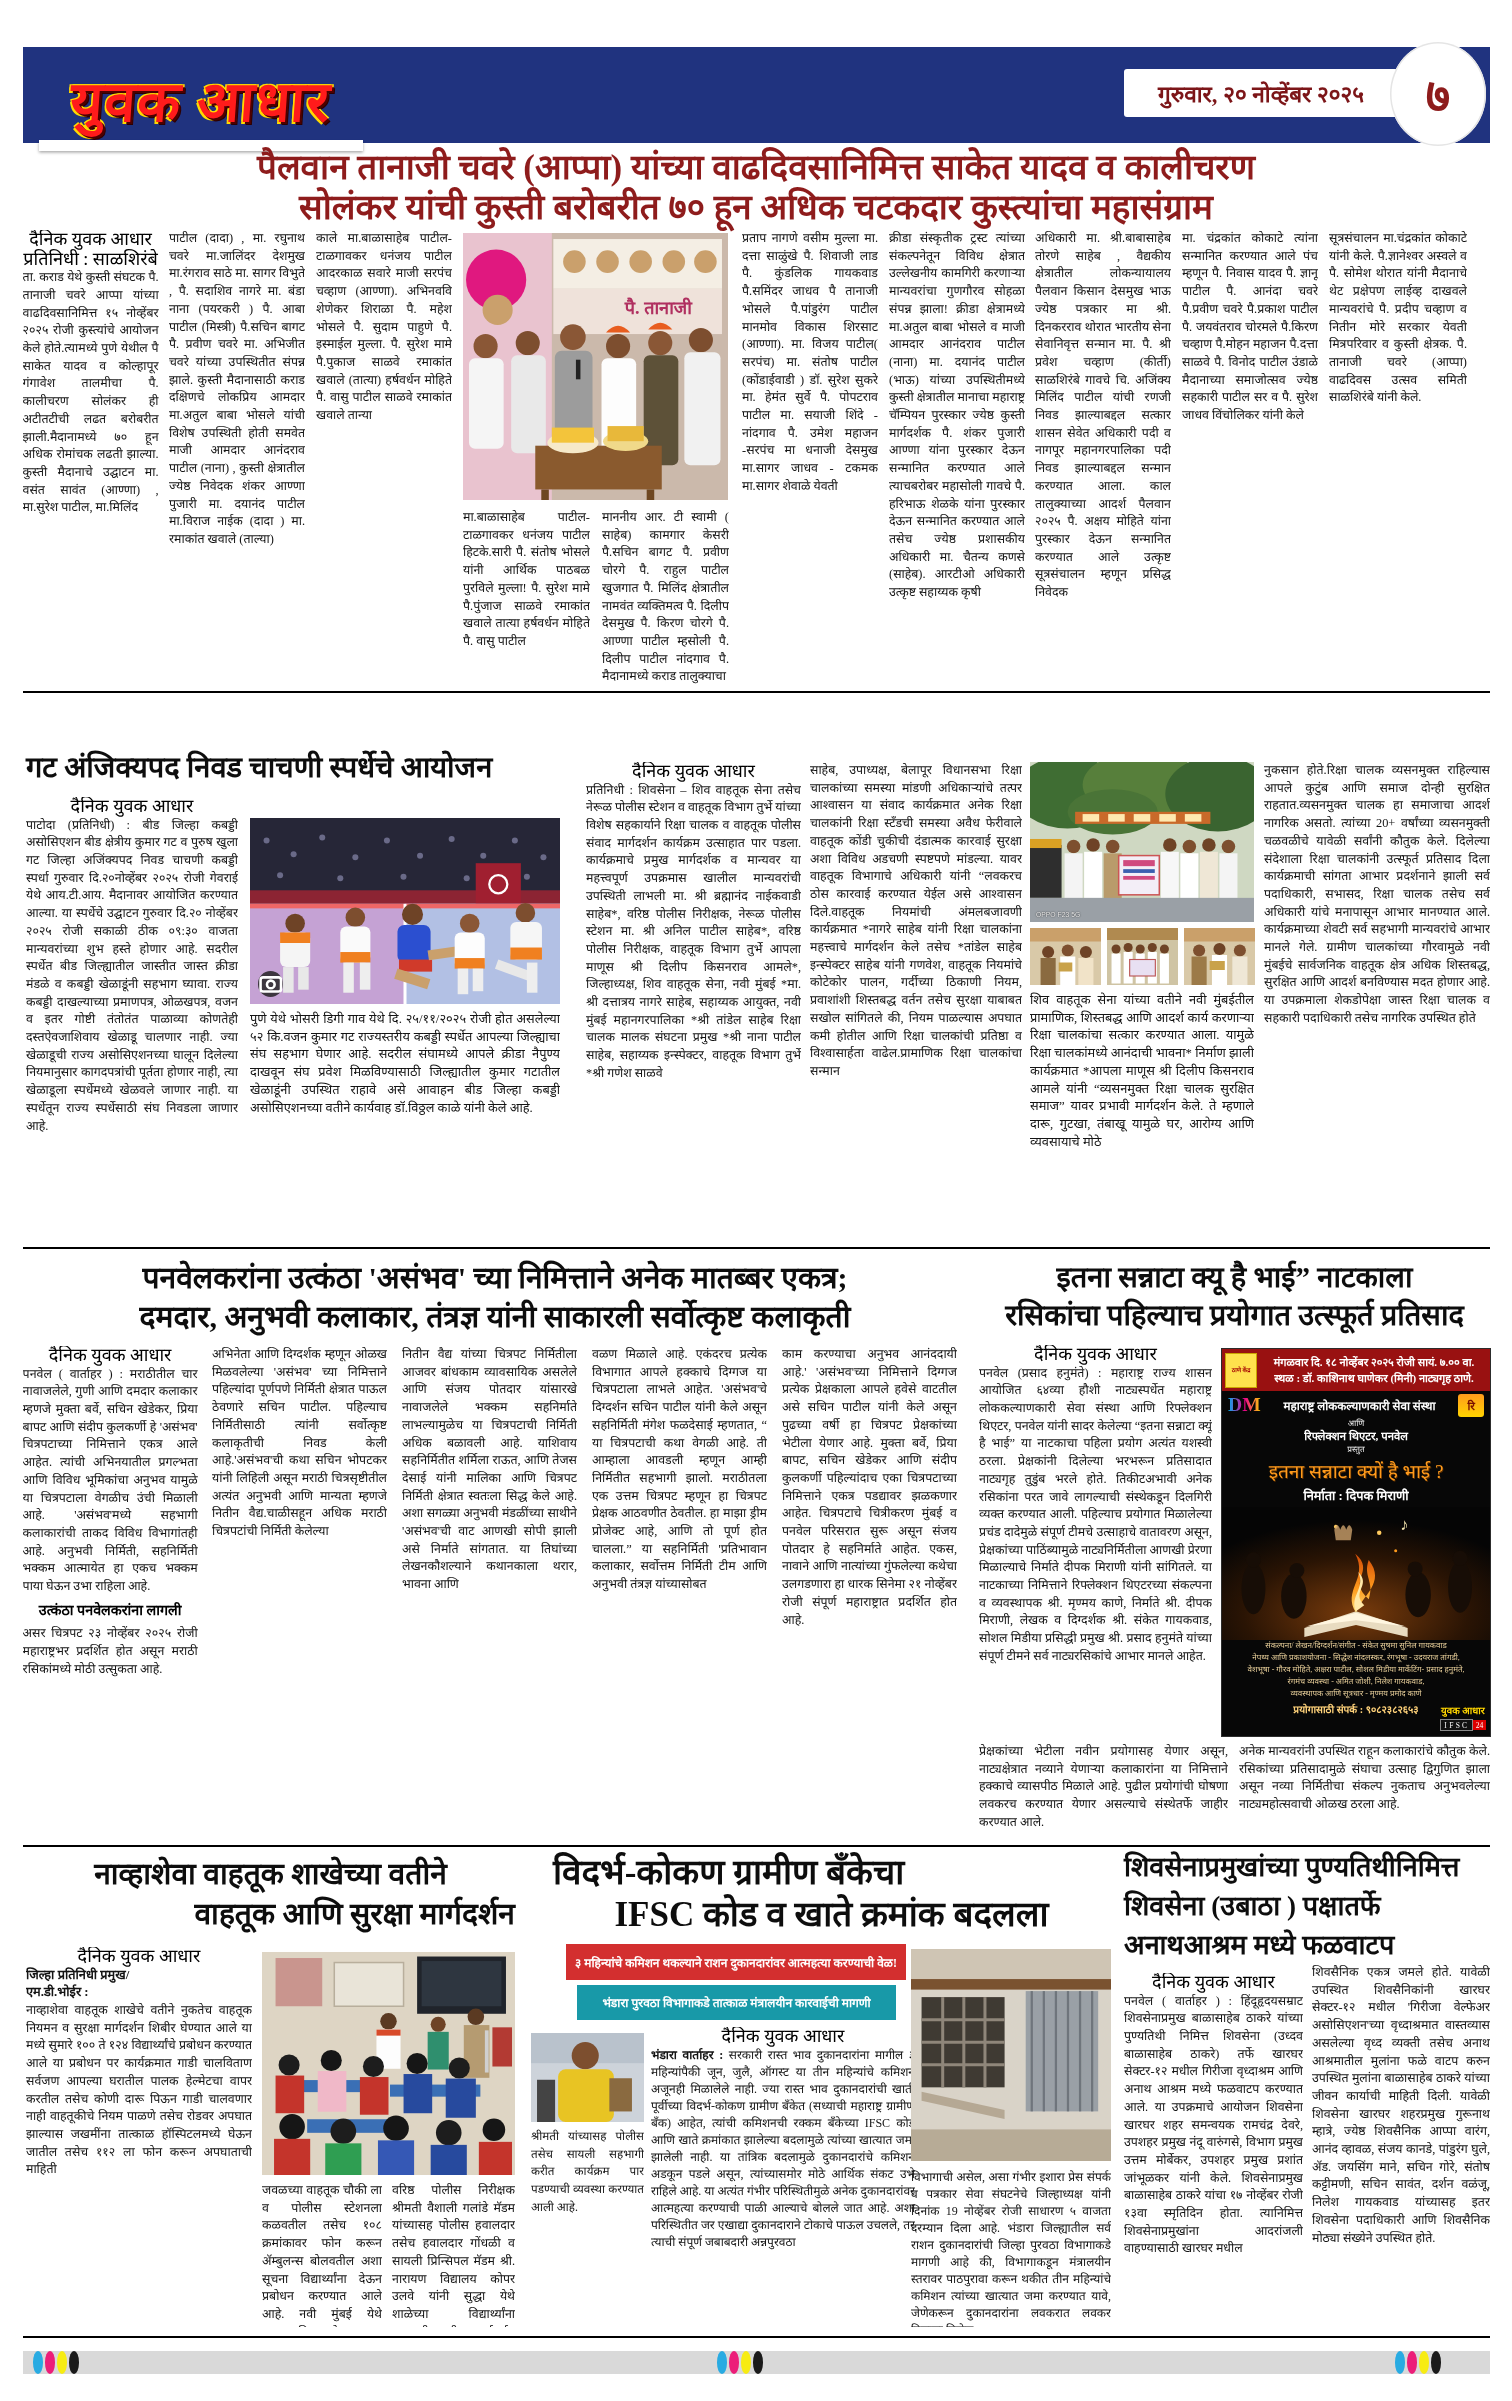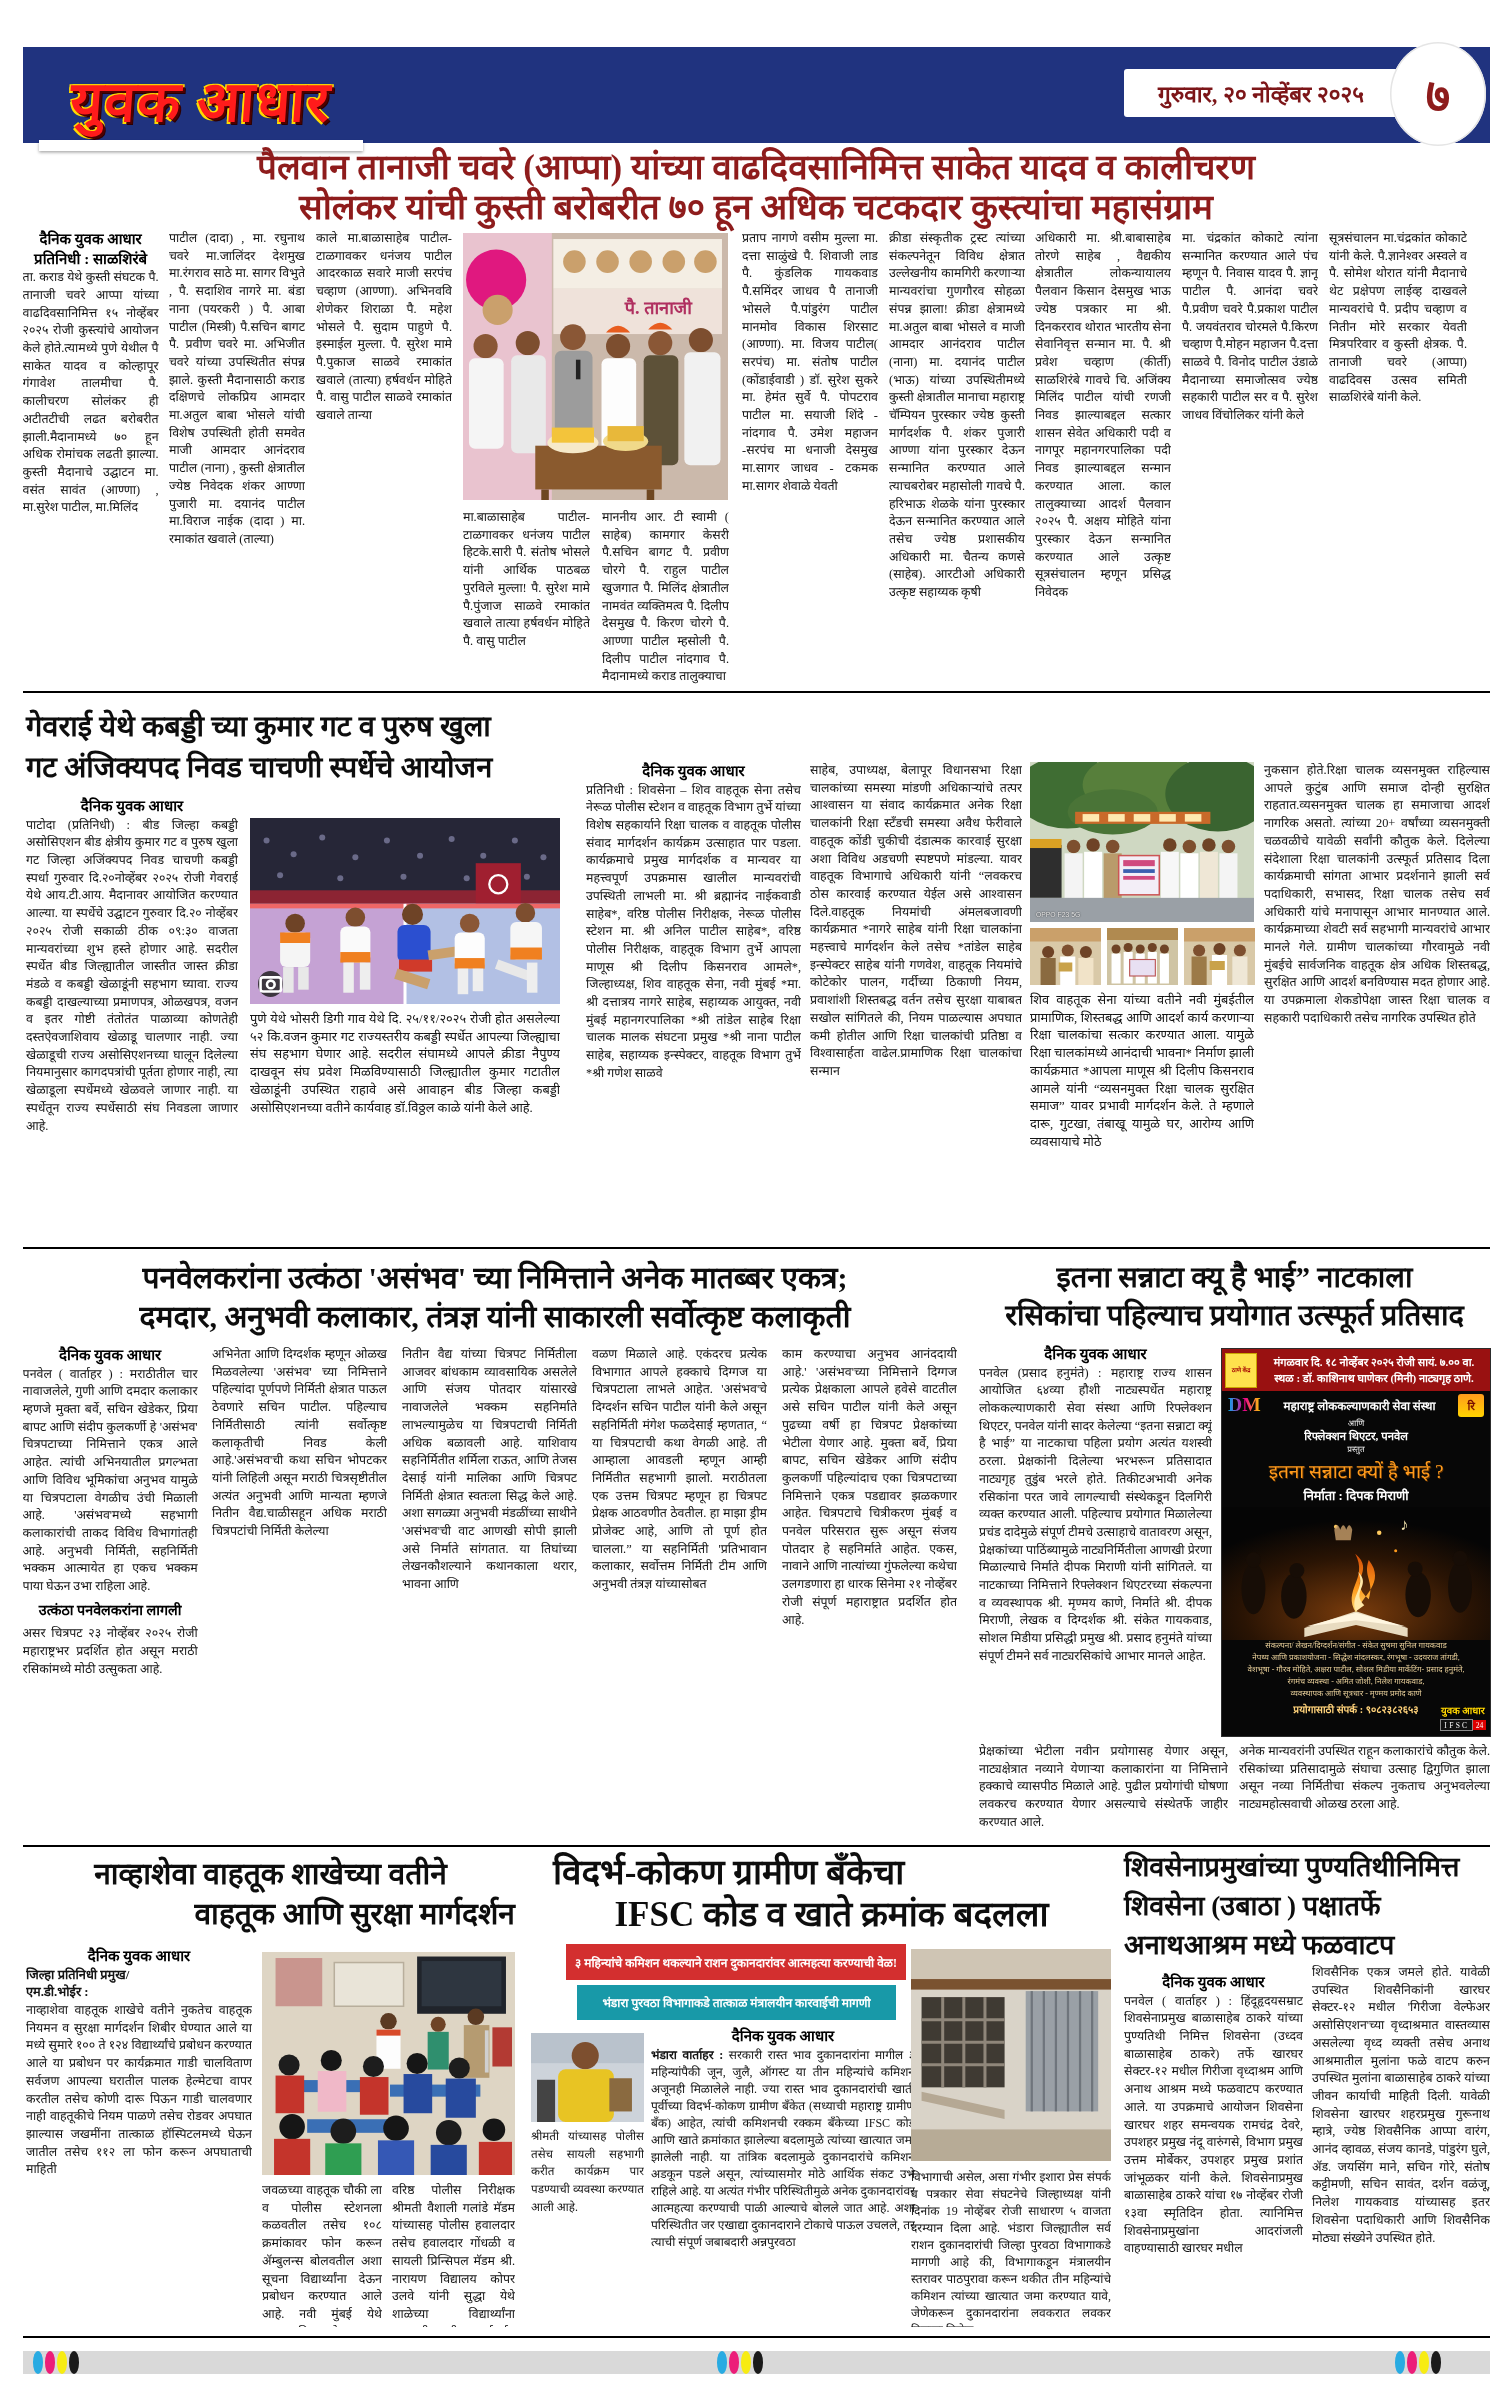--- a/index.html
+++ b/index.html
@@ -16,21 +16,21 @@
   .date-box{position:absolute;left:1124px;top:69px;width:274px;height:48px;background:#fff;border-radius:3px;
             display:flex;align-items:center;justify-content:center;font-size:22.6px;font-weight:bold;color:#7c1518}
   .page-circle{position:absolute;left:1390px;top:42px;width:96px;height:104px;background:#fff;border-radius:50%;
                display:flex;align-items:center;justify-content:center;font-size:47px;font-weight:bold;color:#8e1c1c;
                box-shadow:0 0 0 1.5px #e5e5e5 inset}
   
   .hl{position:absolute;text-align:center;font-weight:bold;color:#8e1c1c;line-height:1.15}
   .hl-black{position:absolute;font-weight:bold;color:#0d0d0d;line-height:1.25}
   
   .col{position:absolute;overflow:hidden;text-align:justify;font-size:12.4px;line-height:17.7px;color:#141414}
-  .credit{font-weight:bold;text-align:center;font-size:15px;line-height:19.6px;color:#000}
+  .credit{font-weight:normal;text-align:center;font-size:18px;line-height:19.6px;color:#000}
   .byline{font-weight:bold}
   .inset{font-weight:bold;text-align:center;font-size:14.3px;padding:6px 0;color:#000}
   .photo{position:absolute;overflow:hidden;background:#ccc}
   .photo svg{display:block;width:100%;height:100%}
   .caption{font-size:12.8px}
   
   .banner{position:absolute;display:flex;align-items:center;justify-content:center;color:#fff;font-weight:bold;white-space:nowrap;overflow:hidden}
   
   .poster{position:absolute;background:#070707;border:1.5px solid #2c2c2c;overflow:hidden}
   .poster-red{background:#991111;color:#fff;font-weight:bold;text-align:center;font-size:11px;line-height:16.6px;padding:4.5px 3px 4.5px 39px;position:relative}
@@ -122,21 +122,20 @@
   <div class="col" style="left:602px;top:509px;width:127px;height:178px">माननीय आर. टी स्वामी ( साहेब) कामगार केसरी  पै.सचिन बागट पै. प्रवीण चोरगे पै. राहुल पाटील खुजगात पै. मिलिंद क्षेत्रातील नामवंत व्यक्तिमत्व पै. दिलीप देसमुख पै. किरण चोरगे पै. आण्णा पाटील म्हसोली पै. दिलीप पाटील नांदगाव पै. मैदानामध्ये कराड तालुक्याचा</div>
 
   <div class="col" style="left:742px;top:230px;width:136px;height:456px">प्रताप नागणे  वसीम मुल्ला मा. दत्ता साळुंखे पै. शिवाजी लाड  पै. कुंडलिक गायकवाड पै.समिंदर जाधव पै  तानाजी भोसले पै.पांडुरंग पाटील मानमोव विकास शिरसाट (आण्णा). मा. विजय पाटील( सरपंच) मा. संतोष पाटील (कोंडाईवाडी ) डॉ. सुरेश सुकरे मा. हेमंत सुर्वे पै. पोपटराव पाटील  मा. सयाजी शिंदे - नांदगाव  पै. उमेश महाजन -सरपंच मा धनाजी देसमुख मा.सागर जाधव -  टकमक मा.सागर शेवाळे  येवती</div>
   <div class="col" style="left:889px;top:230px;width:136px;height:456px">क्रीडा संस्कृतीक ट्रस्ट त्यांच्या संकल्पनेतून विविध क्षेत्रात उल्लेखनीय कामगिरी करणाऱ्या मान्यवरांचा गुणगौरव सोहळा संपन्न झाला! क्रीडा क्षेत्रामध्ये मा.अतुल बाबा भोसले व माजी आमदार आनंदराव पाटील (नाना) मा. दयानंद पाटील (भाऊ) यांच्या उपस्थितीमध्ये कुस्ती क्षेत्रातील मानाचा महाराष्ट्र चॅम्पियन पुरस्कार ज्येष्ठ कुस्ती मार्गदर्शक पै. शंकर पुजारी आण्णा यांना पुरस्कार देऊन सन्मानित करण्यात आले त्याचबरोबर महासोली गावचे पै. हरिभाऊ शेळके यांना पुरस्कार देऊन सन्मानित करण्यात आले तसेच ज्येष्ठ प्रशासकीय अधिकारी मा. चैतन्य कणसे (साहेब). आरटीओ अधिकारी उत्कृष्ट सहाय्यक कृषी</div>
   <div class="col" style="left:1035px;top:230px;width:136px;height:456px">अधिकारी मा. श्री.बाबासाहेब तोरणे साहेब , वैद्यकीय क्षेत्रातील लोकन्यायालय पैलवान किसान देसमुख भाऊ ज्येष्ठ पत्रकार मा श्री. दिनकरराव थोरात भारतीय सेना सेवानिवृत्त सन्मान मा. पै. श्री प्रवेश चव्हाण (कीर्ती) साळशिरंबे गावचे चि. अजिंक्य मिलिंद पाटील यांची रणजी निवड झाल्याबद्दल सत्कार शासन सेवेत अधिकारी पदी व नागपूर महानगरपालिका पदी निवड झाल्याबद्दल सन्मान करण्यात आला. काल तालुक्याच्या आदर्श पैलवान २०२५ पै. अक्षय मोहिते यांना पुरस्कार देऊन सन्मानित करण्यात आले उत्कृष्ट सूत्रसंचालन म्हणून प्रसिद्ध निवेदक</div>
   <div class="col" style="left:1182px;top:230px;width:136px;height:456px">मा. चंद्रकांत कोकाटे त्यांना सन्मानित करण्यात आले पंच म्हणून पै. निवास यादव पै. ज्ञानू पाटील पै. आनंदा चवरे पै.प्रवीण चवरे पै.प्रकाश पाटील पै. जयवंतराव चोरमले पै.किरण चव्हाण पै.मोहन महाजन पै.दत्ता साळवे पै. विनोद पाटील उंडाळे मैदानाच्या समाजोत्सव ज्येष्ठ सहकारी पाटील सर व पै. सुरेश जाधव विंचोलिकर यांनी केले</div>
   <div class="col" style="left:1329px;top:230px;width:138px;height:456px">सूत्रसंचालन मा.चंद्रकांत कोकाटे यांनी केले.  पै.ज्ञानेश्वर अस्वले व पै. सोमेश थोरात यांनी मैदानाचे थेट प्रक्षेपण लाईव्ह दाखवले मान्यवरांचे पै. प्रदीप चव्हाण व नितीन मोरे सरकार येवती मित्रपरिवार व कुस्ती क्षेत्रक. पै. तानाजी चवरे (आप्पा) वाढदिवस उत्सव समिती साळशिरंबे यांनी केले.</div>
 
   <div class="rule" style="left:22.6px;top:691px;width:1467px"></div>
 
-  <div class="hl-black" style="left:26px;top:708px;width:536px;font-size:29px">गेवराई येथे कबड्डी च्या कुमार गट व पुरुष खुला</div>
   <div class="hl-black" style="left:26px;top:749px;width:536px;font-size:29px">गट अंजिक्यपद निवड चाचणी स्पर्धेचे आयोजन</div>
   <div class="col" style="left:26px;top:797px;width:212px;height:444px">
     <div class="credit">दैनिक युवक आधार</div>
     <div>पाटोदा (प्रतिनिधी) :  बीड जिल्हा कबड्डी असोसिएशन बीड क्षेत्रीय कुमार गट व पुरुष खुला गट जिल्हा अजिंक्यपद निवड चाचणी कबड्डी स्पर्धा गुरुवार दि.२०नोव्हेंबर २०२५ रोजी गेवराई येथे आय.टी.आय. मैदानावर आयोजित करण्यात आल्या. या स्पर्धेचे उद्घाटन गुरुवार दि.२० नोव्हेंबर २०२५ रोजी सकाळी ठीक ०९:३० वाजता मान्यवरांच्या शुभ हस्ते होणार आहे. सदरील स्पर्धेत बीड जिल्ह्यातील जास्तीत जास्त क्रीडा मंडळे व कबड्डी खेळाडूंनी सहभाग घ्यावा. राज्य कबड्डी दाखल्याच्या प्रमाणपत्र, ओळखपत्र, वजन व इतर गोष्टी तंतोतंत पाळाव्या कोणतेही दस्तऐवजाशिवाय खेळाडू चालणार नाही. ज्या खेळाडूची राज्य असोसिएशनच्या घालून दिलेल्या नियमानुसार कागदपत्रांची पूर्तता होणार नाही, त्या खेळाडूला स्पर्धेमध्ये खेळवले जाणार नाही. या स्पर्धेतून राज्य स्पर्धेसाठी संघ निवडला जाणार आहे.</div>
   </div>
   <div class="photo" style="left:250px;top:818px;width:310px;height:186px">
     <svg viewBox="0 0 412 247" preserveAspectRatio="none">
       <rect width="412" height="110" fill="#262637"></rect>
       <g fill="#6a6a88">
           <circle cx="22" cy="30" r="4"></circle>

